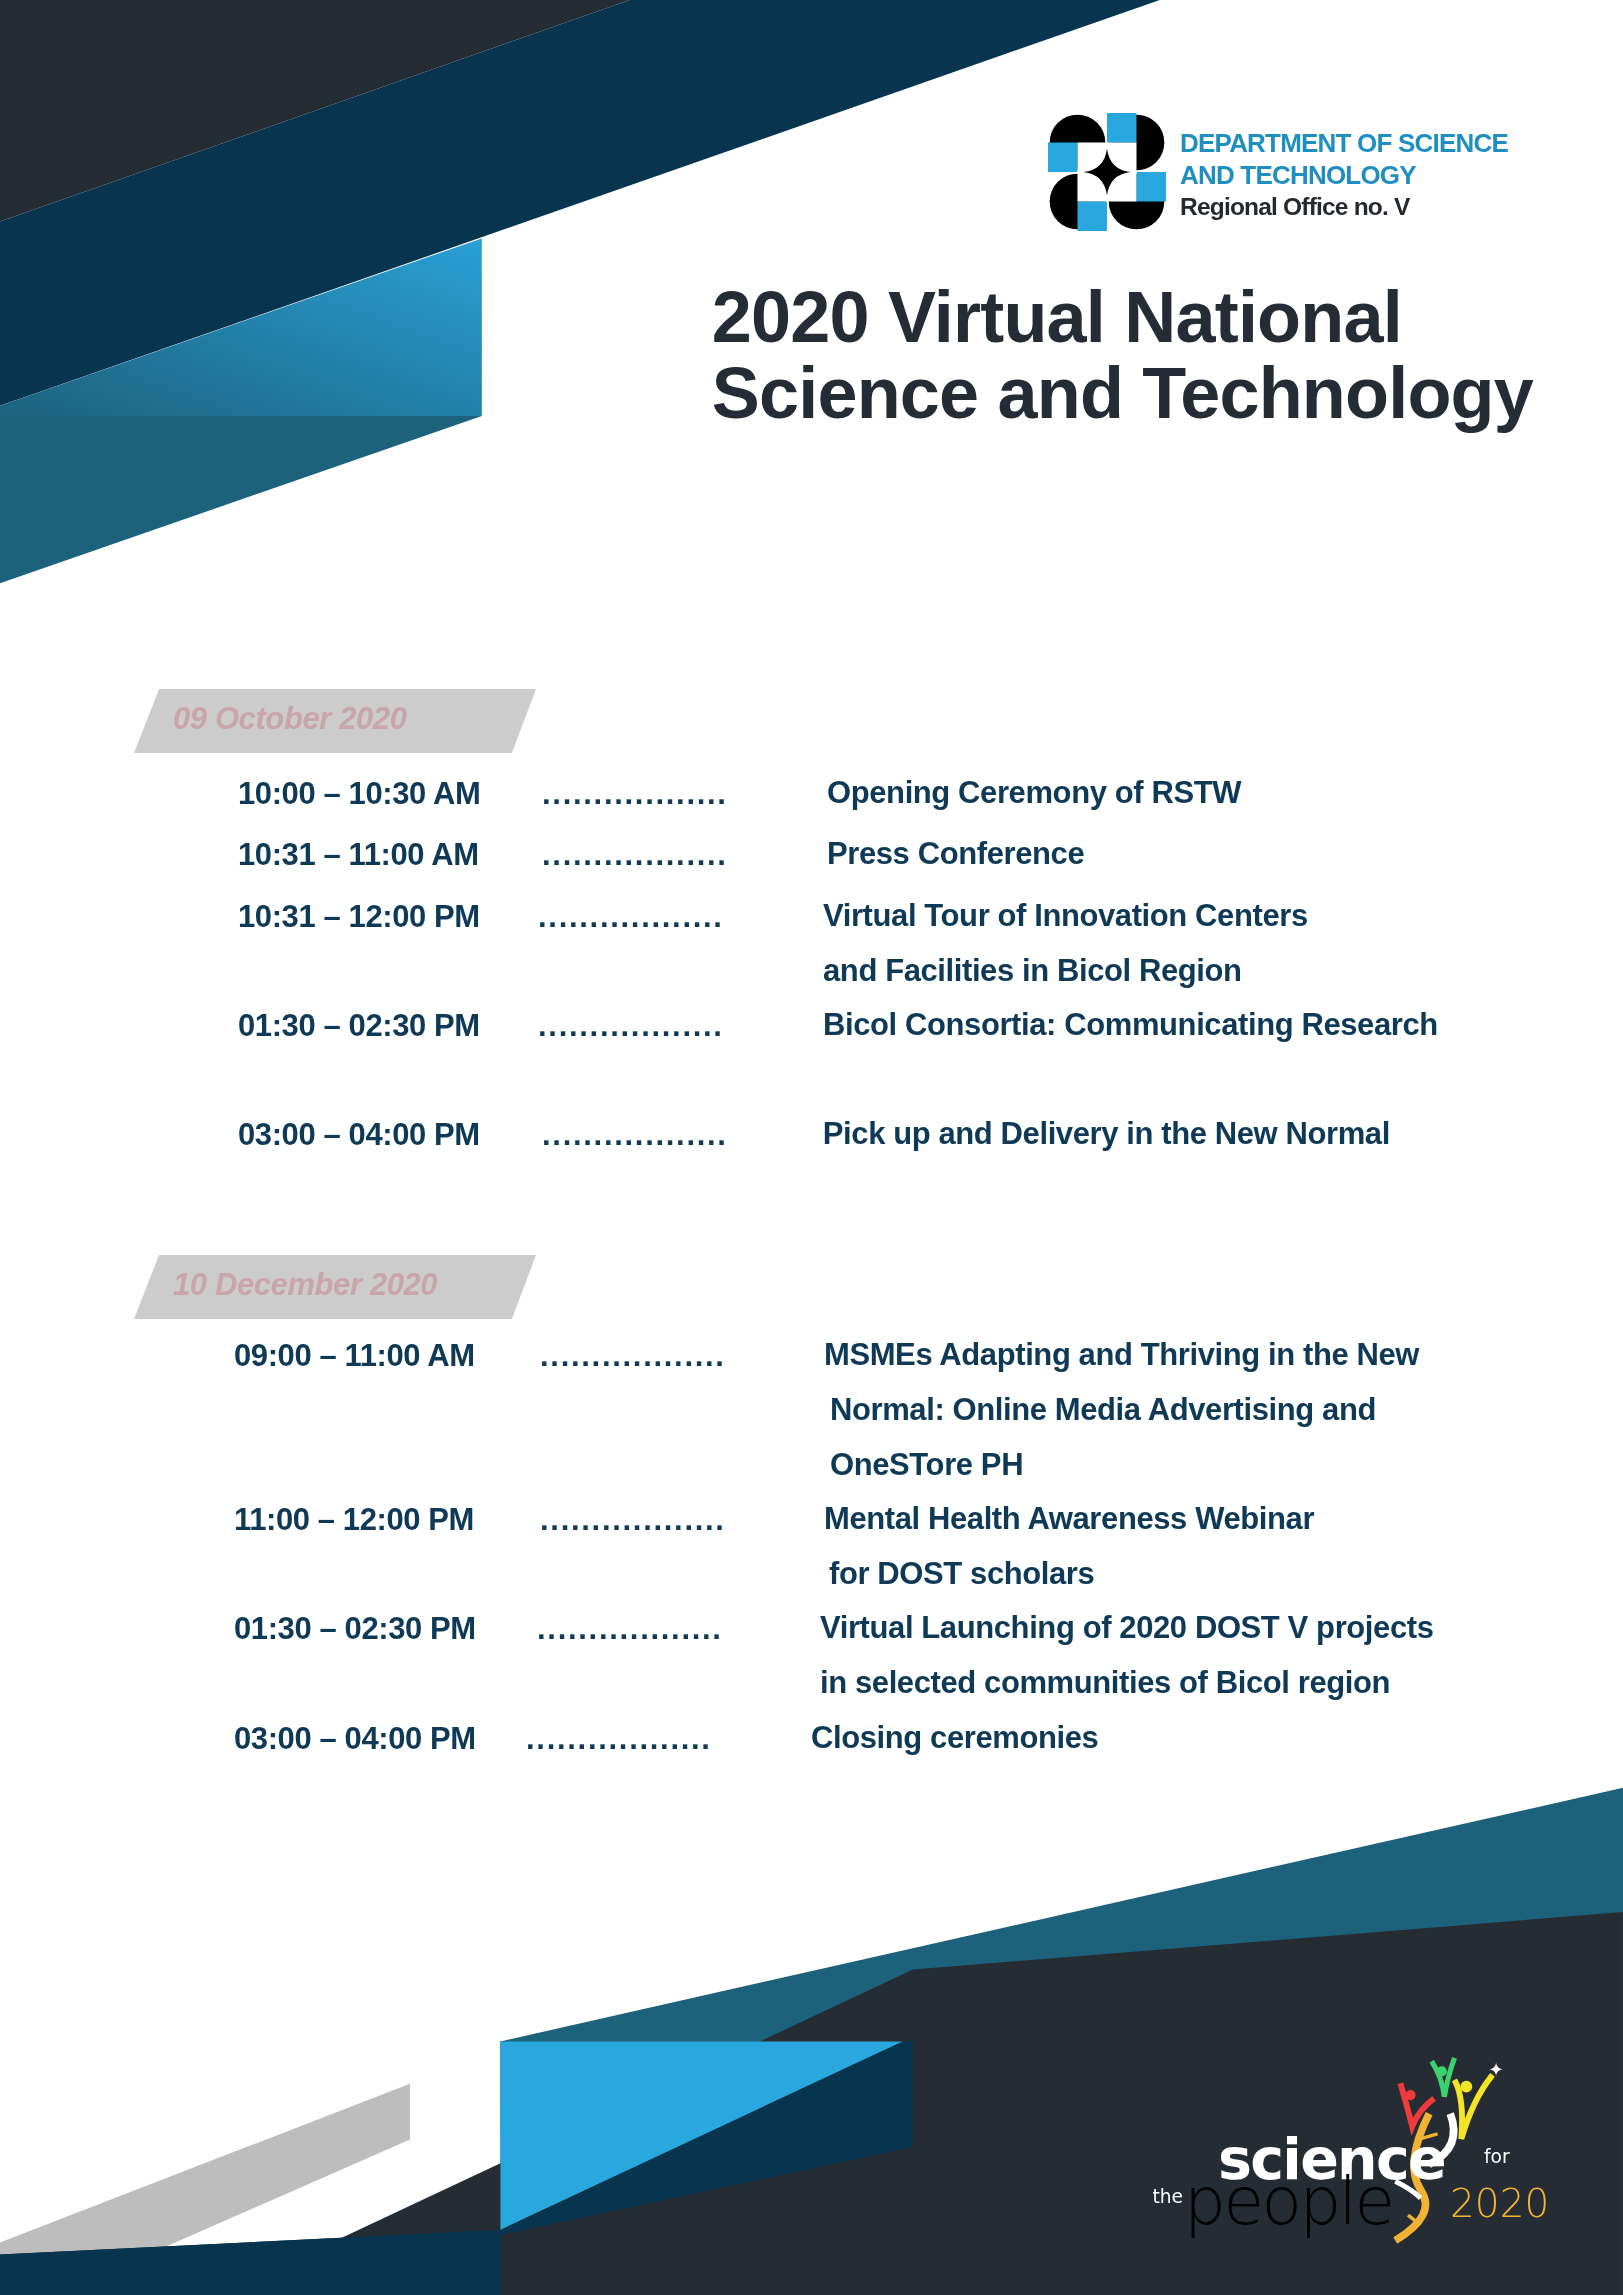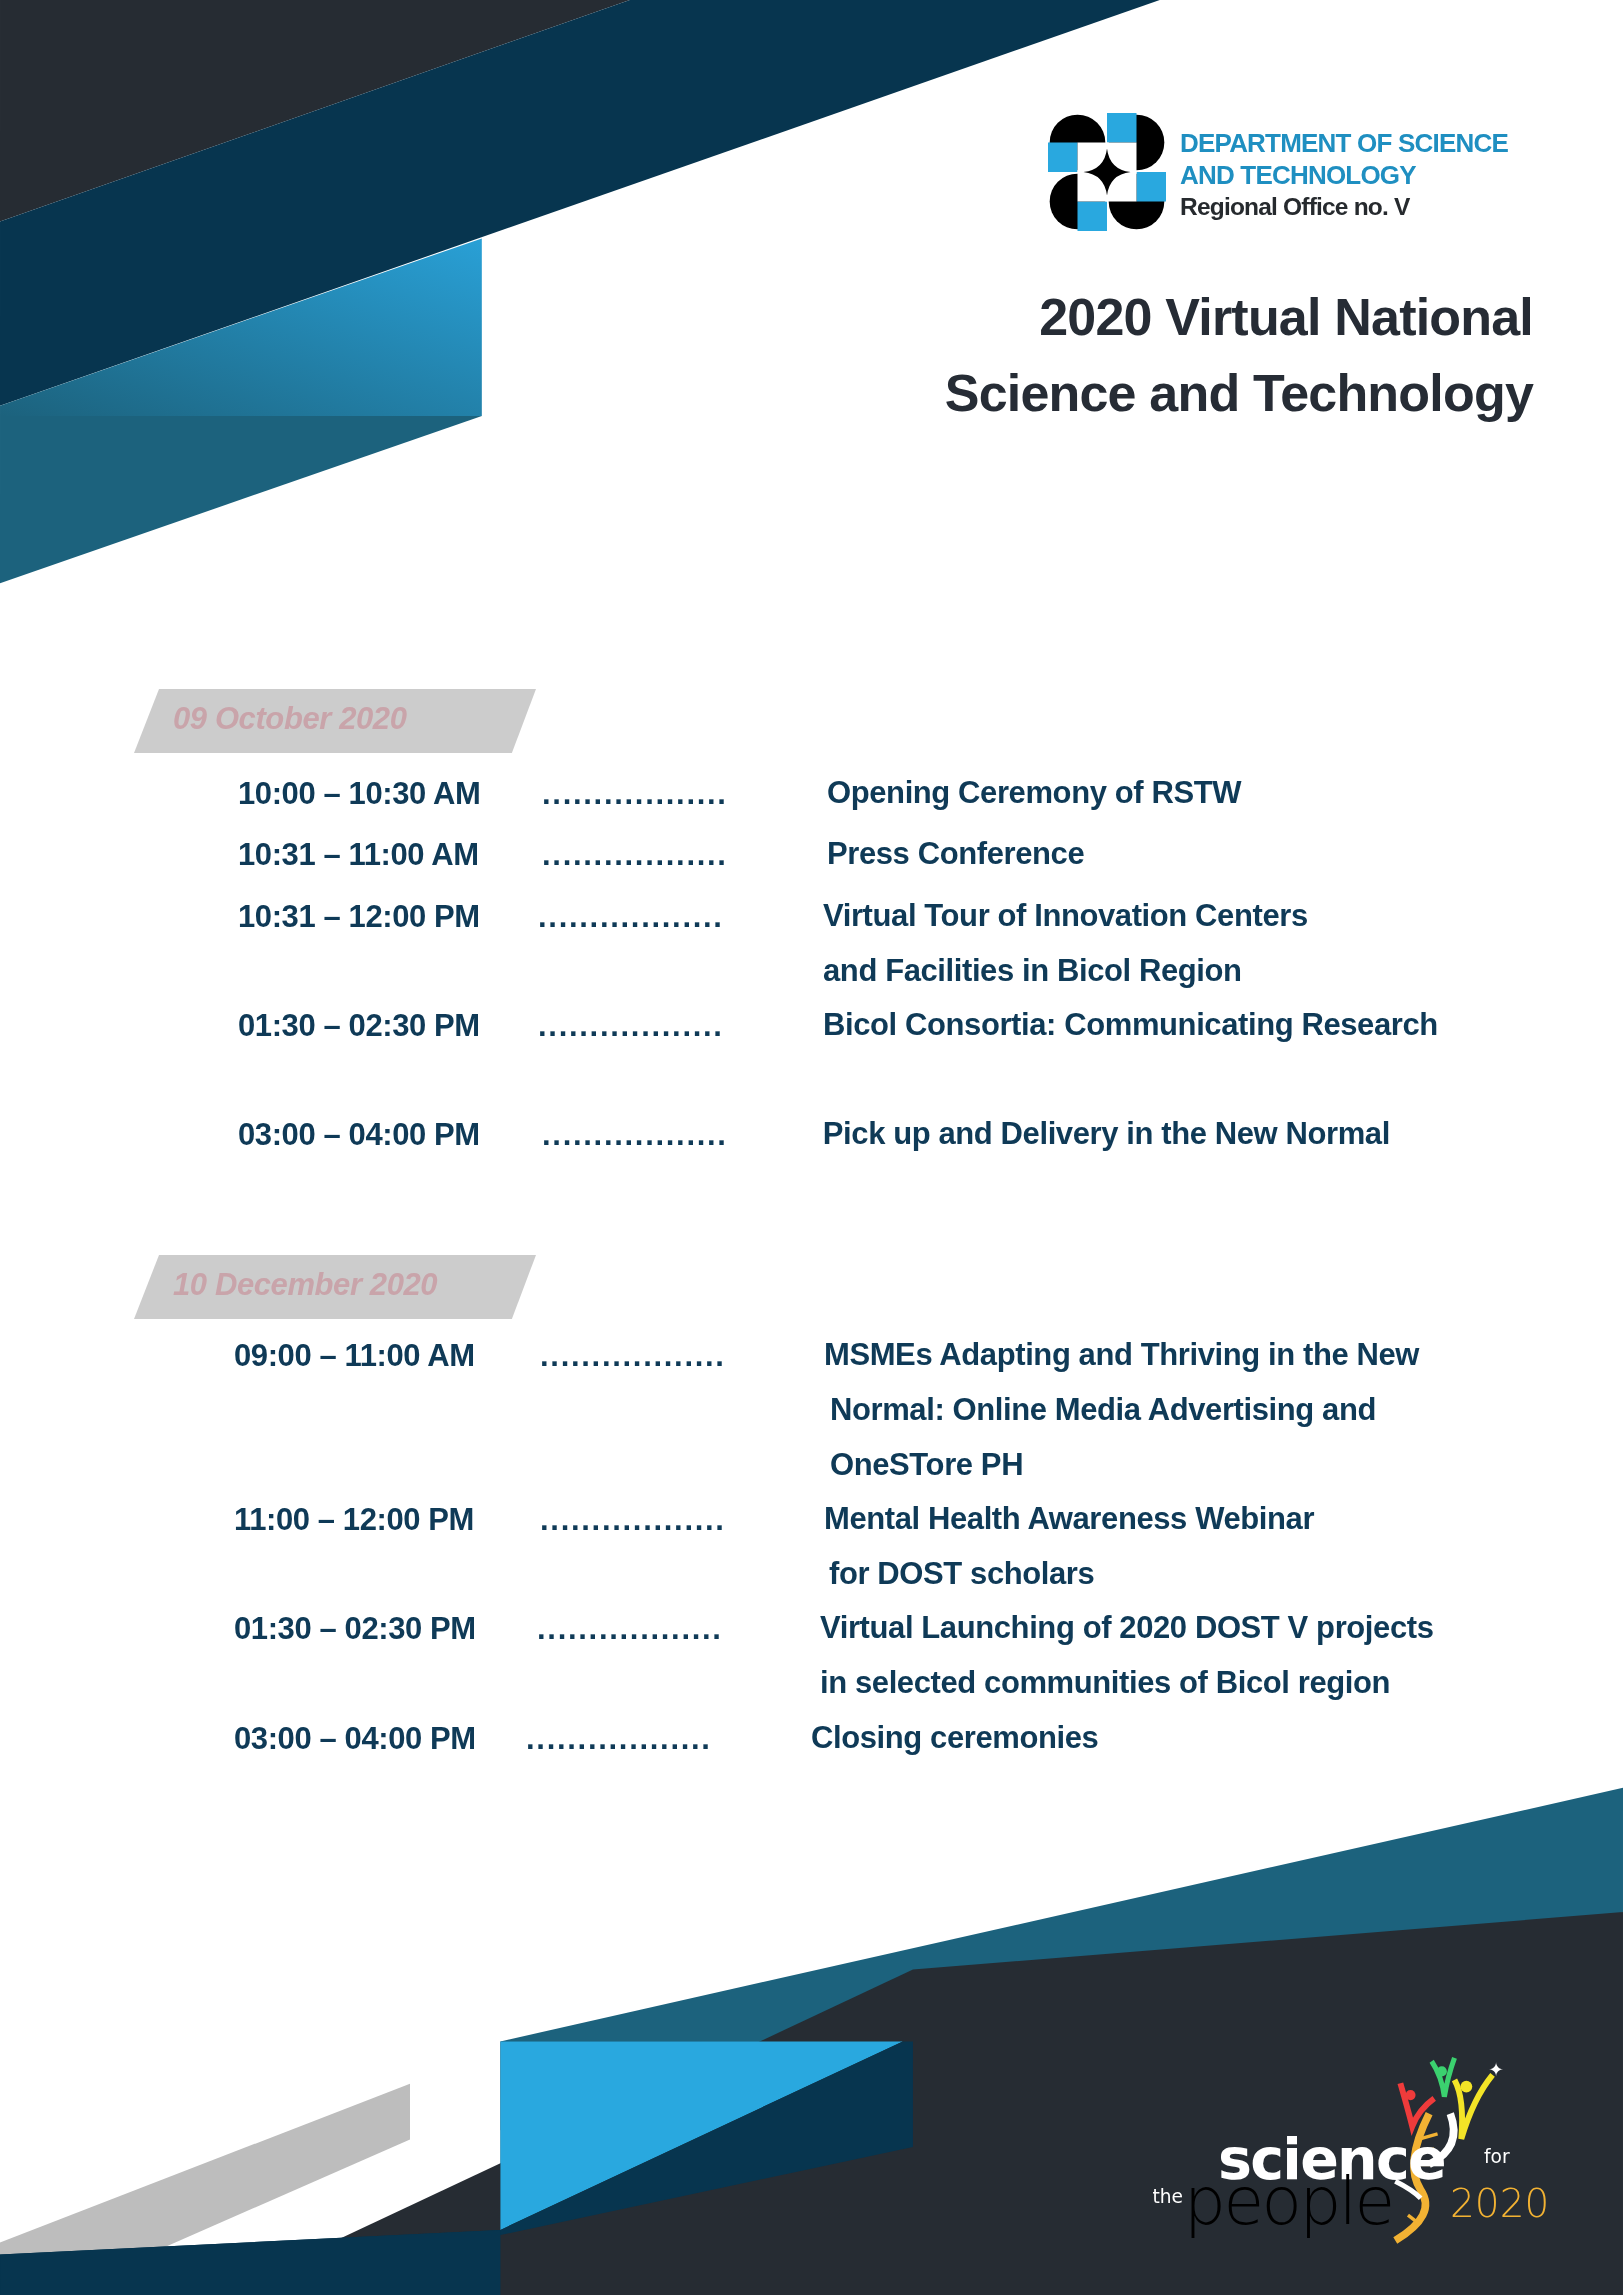--- a/index.html
+++ b/index.html
@@ -7,21 +7,21 @@
   .bg-svg { position: absolute; left: 0; top: 0; width: 1623px; height: 2295px; z-index: 0; }
   .layer { position: absolute; z-index: 1; }
 
   
   .dost-logo { left: 1048px; top: 113px; width: 118px; height: 118px; }
   .dost-text { left: 1180px; top: 127px; line-height: 32px; }
   .dost-line1, .dost-line2 { font-weight: 700; font-size: 26px; color: #1f8fc1; letter-spacing: -0.8px; display: block; }
   .dost-line3 { font-weight: 700; font-size: 24.5px; color: #262a2e; letter-spacing: -0.8px; display: block; }
 
   
-  .title { right: 90px; top: 279px; text-align: right; color: #262c35; font-weight: 700; font-size: 52px; line-height: 76px; letter-spacing: -0.8px; }
+  .title { right: 90px; top: 279px; color: #262c35; font-weight: 700; font-size: 72px; line-height: 76px; letter-spacing: -0.8px; }
   .title span { display: block; }
 
   
   .date-badge { left: 134px; width: 402px; height: 64px; }
   .date-badge .shape { position: absolute; inset: 0; background: #cccccc; clip-path: polygon(25px 0, 100% 0, 94% 100%, 0 100%); }
   .date-badge .label { position: absolute; left: 39px; top: 12px; font-style: italic; font-weight: 700; font-size: 31px; color: #c9a4aa; letter-spacing: -0.4px; }
 
   
   .sched { color: #0f3a57; font-weight: 700; font-size: 31px; letter-spacing: -0.4px; }
   .row { position: absolute; }

